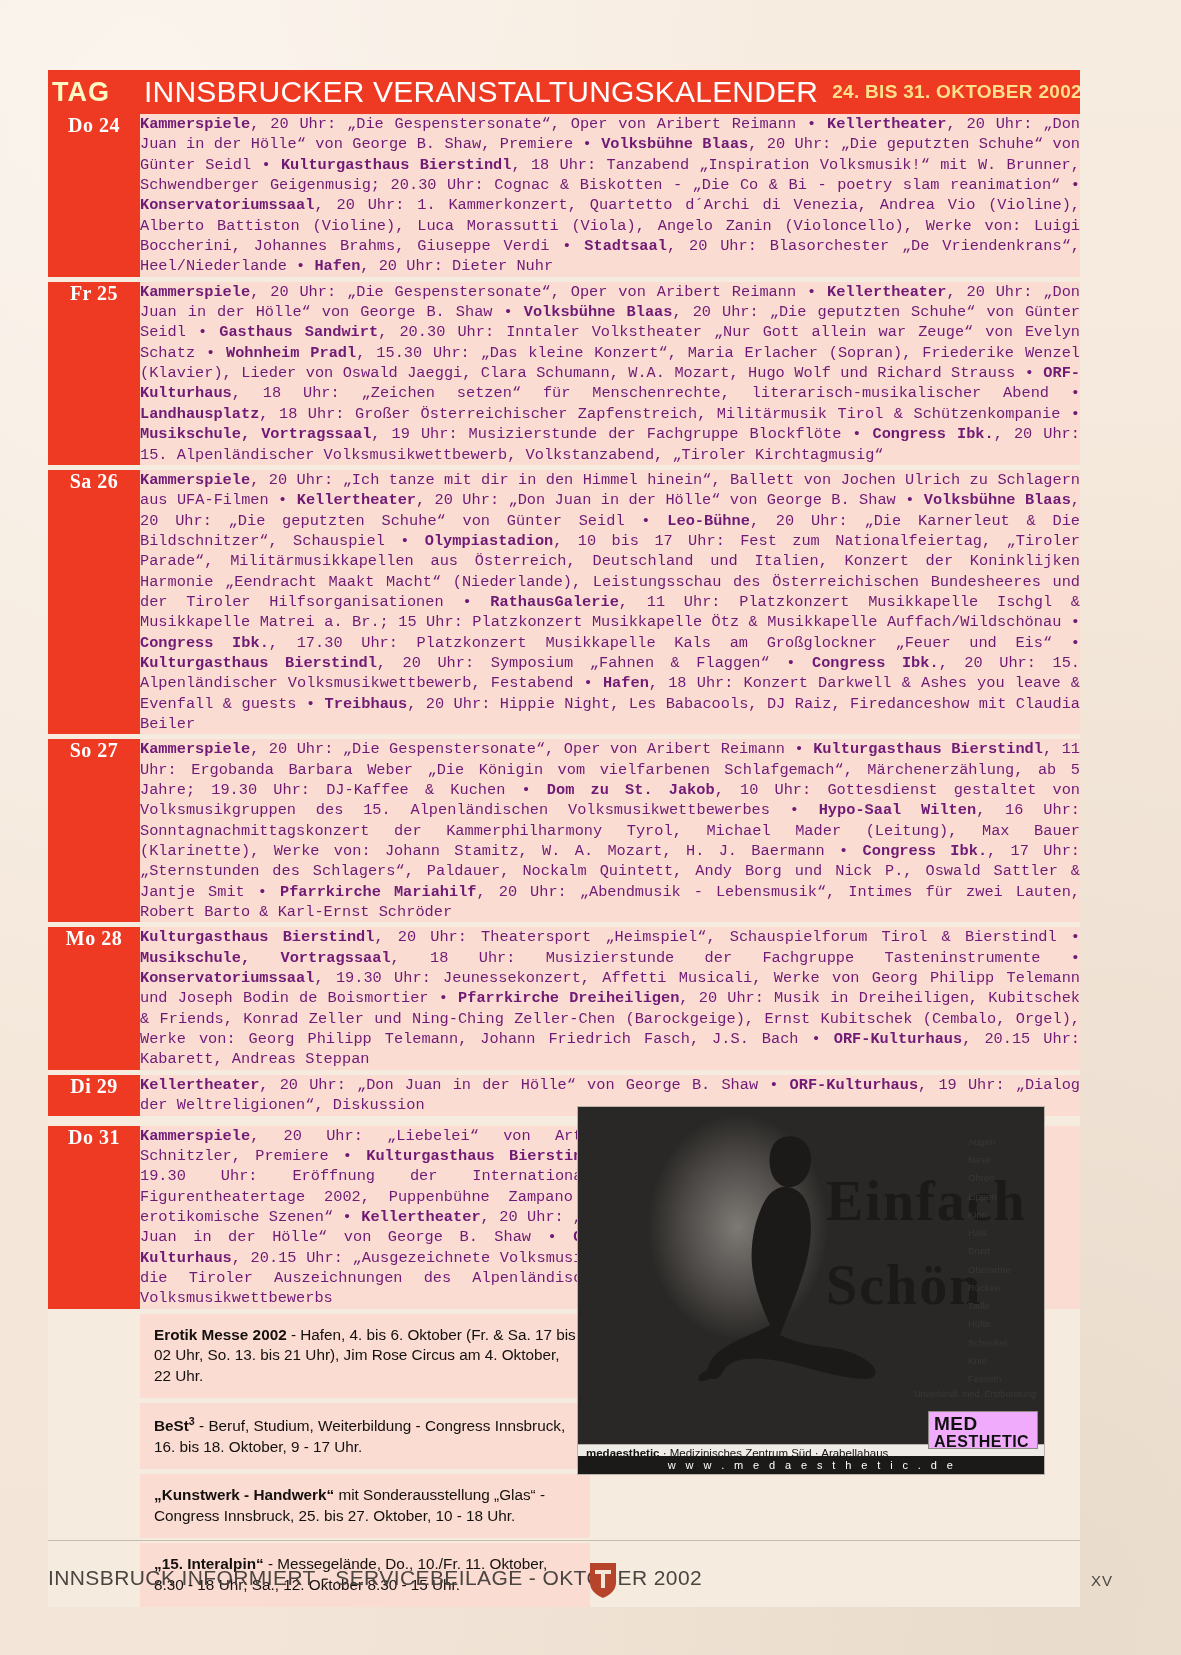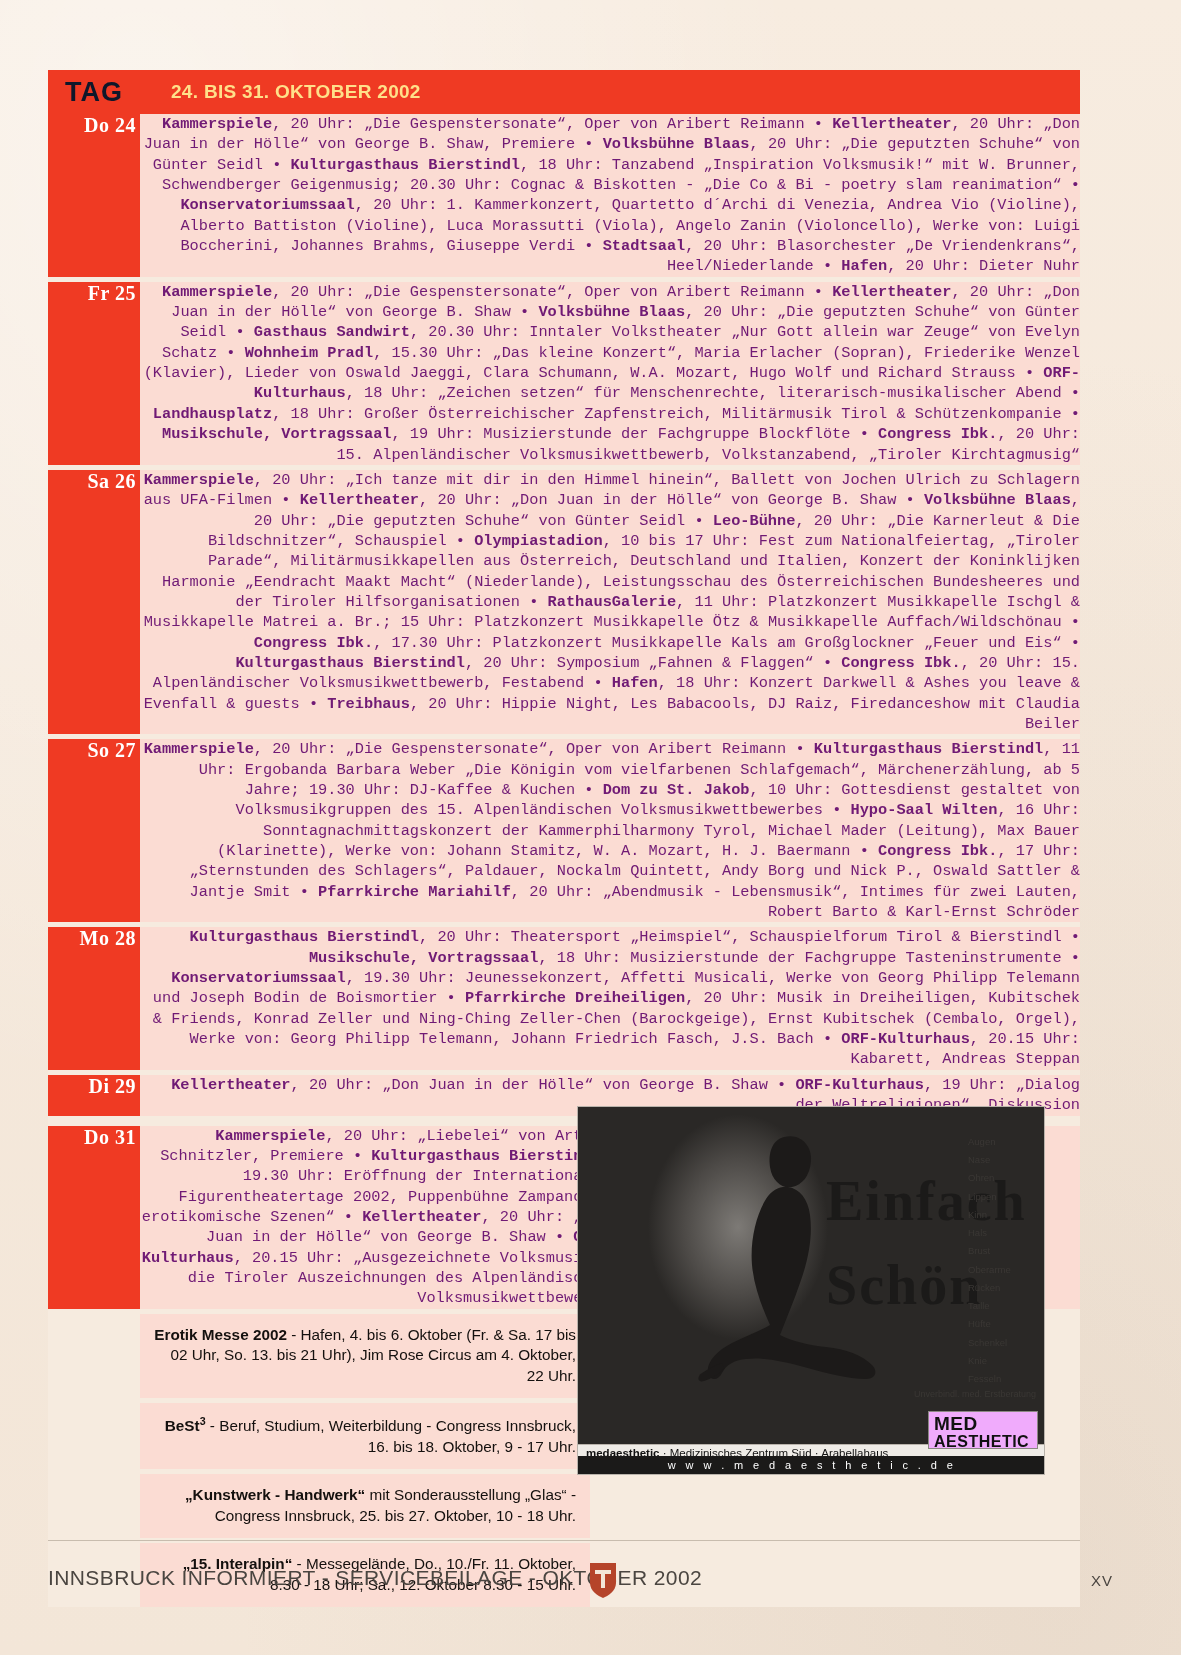--- a/index.html
+++ b/index.html
@@ -37,25 +37,25 @@
     left: 48px;
     top: 70px;
     width: 1032px;
     height: 44px;
     background: #ef3a23;
     display: flex;
     align-items: center;
     overflow: hidden;
   }
   .header .tag {
-    color: #0f172a;
+    color: #fef9c3;
     font-size: 27px;
     font-weight: bold;
     letter-spacing: 1px;
-    padding-left: 17px;
+    padding-left: 4px;
     width: 92px;
     flex: none;
   }
   .header .main-title {
     color: #ffffff;
     font-size: 30px;
     font-weight: 400;
     letter-spacing: 0.2px;
     white-space: nowrap;
   }
@@ -73,21 +73,20 @@
     position: absolute;
     left: 48px;
     top: 114px;
     width: 1032px;
     border-collapse: collapse;
     table-layout: fixed;
   }
   .cal td {
     vertical-align: top;
     padding: 0;
-    text-align: right;
   }
   .daycell {
     width: 92px;
     background: #ef3a23;
     color: #ffffff;
     font-family: "Liberation Serif", serif;
     font-weight: bold;
     font-size: 20px;
     text-align: center;
     vertical-align: middle;
@@ -272,20 +271,21 @@
   }
 </style>
 </head>
 <body>
 
 <div class="page">
   <div class="paper-grain"></div>
 
   <div class="header">
     <span class="tag">TAG</span>
+    <span class="main-title">INNSBRUCKER VERANSTALTUNGSKALENDER</span>
     <span class="date-range">24. BIS 31. OKTOBER 2002</span>
   </div>
 
   <table class="cal">
     <tbody>
       <tr>
         <td class="daycell">
             <span class="d-inner">Do 24</span>
           </td>
         <td class="bodycell"><span><b>Kammerspiele</b>, 20 Uhr: „Die Gespenstersonate“, Oper von Aribert Reimann • <b>Kellertheater</b>, 20 Uhr: „Don Juan in der Hölle“ von George B. Shaw, Premiere • <b>Volksbühne Blaas</b>, 20 Uhr: „Die geputzten Schuhe“ von Günter Seidl • <b>Kulturgasthaus Bierstindl</b>, 18 Uhr: Tanzabend „Inspiration Volksmusik!“ mit W. Brunner, Schwendberger Geigenmusig; 20.30 Uhr: Cognac &amp; Biskotten - „Die Co &amp; Bi - poetry slam reanimation“ • <b>Konservatoriumssaal</b>, 20 Uhr: 1. Kammerkonzert, Quartetto d´Archi di Venezia, Andrea Vio (Violine), Alberto Battiston (Violine), Luca Morassutti (Viola), Angelo Zanin (Violoncello), Werke von: Luigi Boccherini, Johannes Brahms, Giuseppe Verdi • <b>Stadtsaal</b>, 20 Uhr: Blasorchester „De Vriendenkrans“, Heel/Niederlande • <b>Hafen</b>, 20 Uhr: Dieter Nuhr</span></td>

